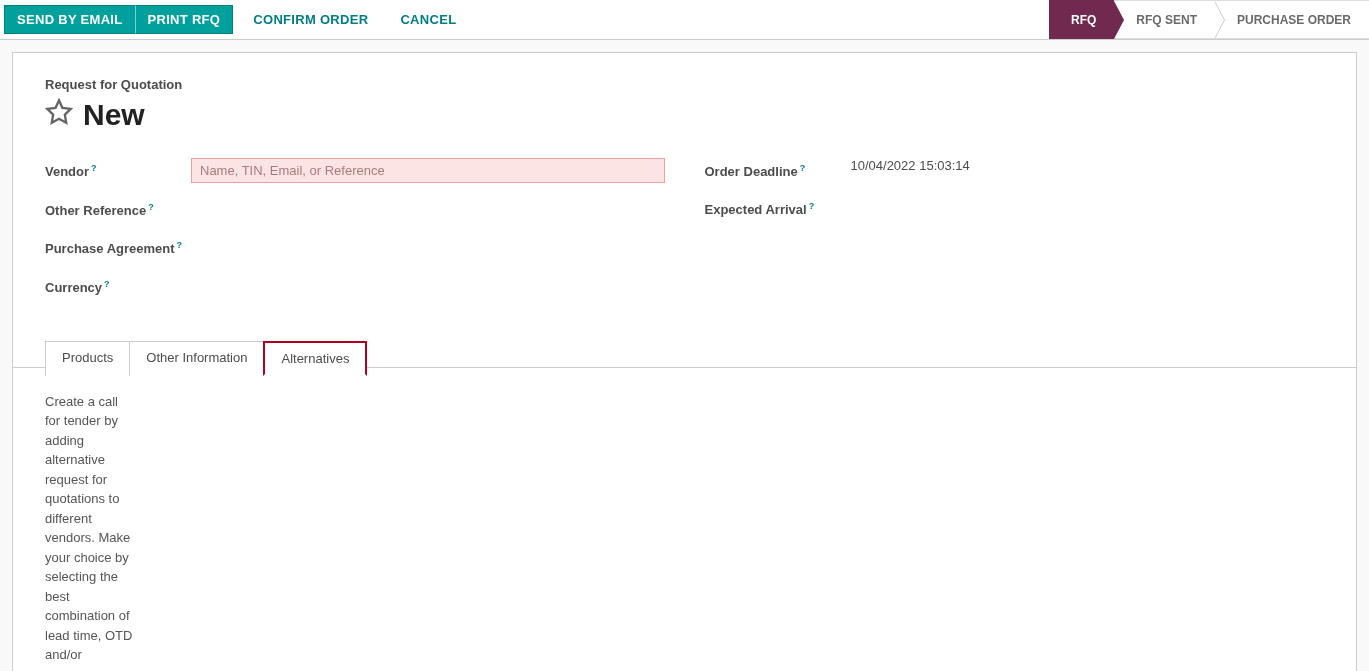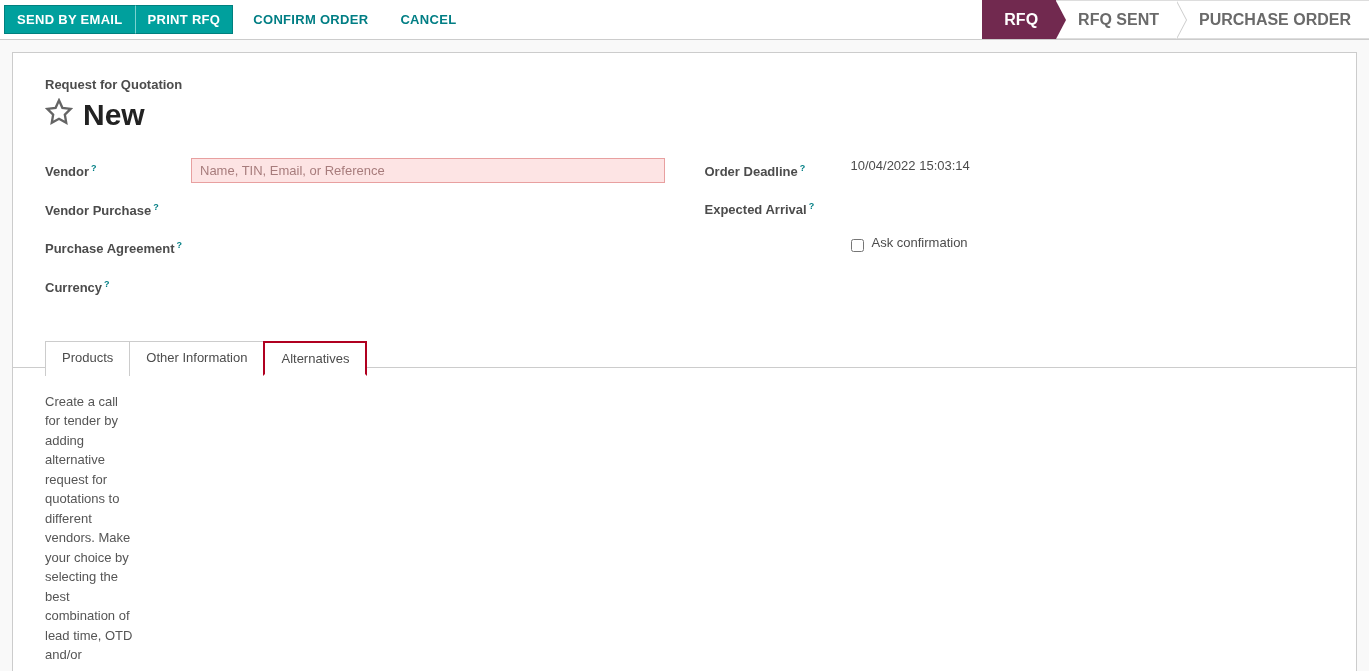--- a/index.html
+++ b/index.html
@@ -52,21 +52,21 @@
   .statusbar {
     margin-left: auto;
     display: flex;
     align-items: stretch;
   }
   .status-step {
     position: relative;
     display: flex;
     align-items: center;
     padding: 0 18px 0 22px;
-    font-size: 16px;
+    font-size: 12px;
     font-weight: 600;
     color: #6a6a6a;
     background: #fff;
     border-top: 1px solid #ddd;
     border-bottom: 1px solid #ddd;
     cursor: pointer;
   }
   .status-step::after {
     content: "";
     position: absolute;
@@ -253,21 +253,21 @@
           <div class="field-label">
             <span>Vendor</span><span class="help-q">?</span>
           </div>
           <div class="field-value">
             <input type="text" class="input-text" placeholder="Name, TIN, Email, or Reference" style="">
           </div>
         </div>
 
         <div class="field-row">
           <div class="field-label">
-            <span>Vendor Purchase</span><span class="help-q">?</span>
+            <span>Other Reference</span><span class="help-q">?</span>
           </div>
           <div class="field-value"></div>
         </div>
 
         <div class="field-row">
           <div class="field-label">
             <span>Purchase Agreement</span><span class="help-q">?</span>
           </div>
           <div class="field-value"></div>
         </div>
@@ -289,27 +289,20 @@
           <div class="field-value">10/04/2022 15:03:14</div>
         </div>
 
         <div class="field-row">
           <div class="field-label">
             <span>Expected Arrival</span><span class="help-q">?</span>
           </div>
           <div class="field-value"></div>
         </div>
 
-        <div class="field-row">
-          <div class="field-label"></div>
-          <div class="field-value check-row">
-            <input type="checkbox" class="checkbox" style="">
-            <span>Ask confirmation</span>
-          </div>
-        </div>
 
       </div>
     </div>
 
     <div class="tabs">
       <div class="tab">Products</div>
       <div class="tab">Other Information</div>
       <div class="tab active">Alternatives</div>
     </div>
 

